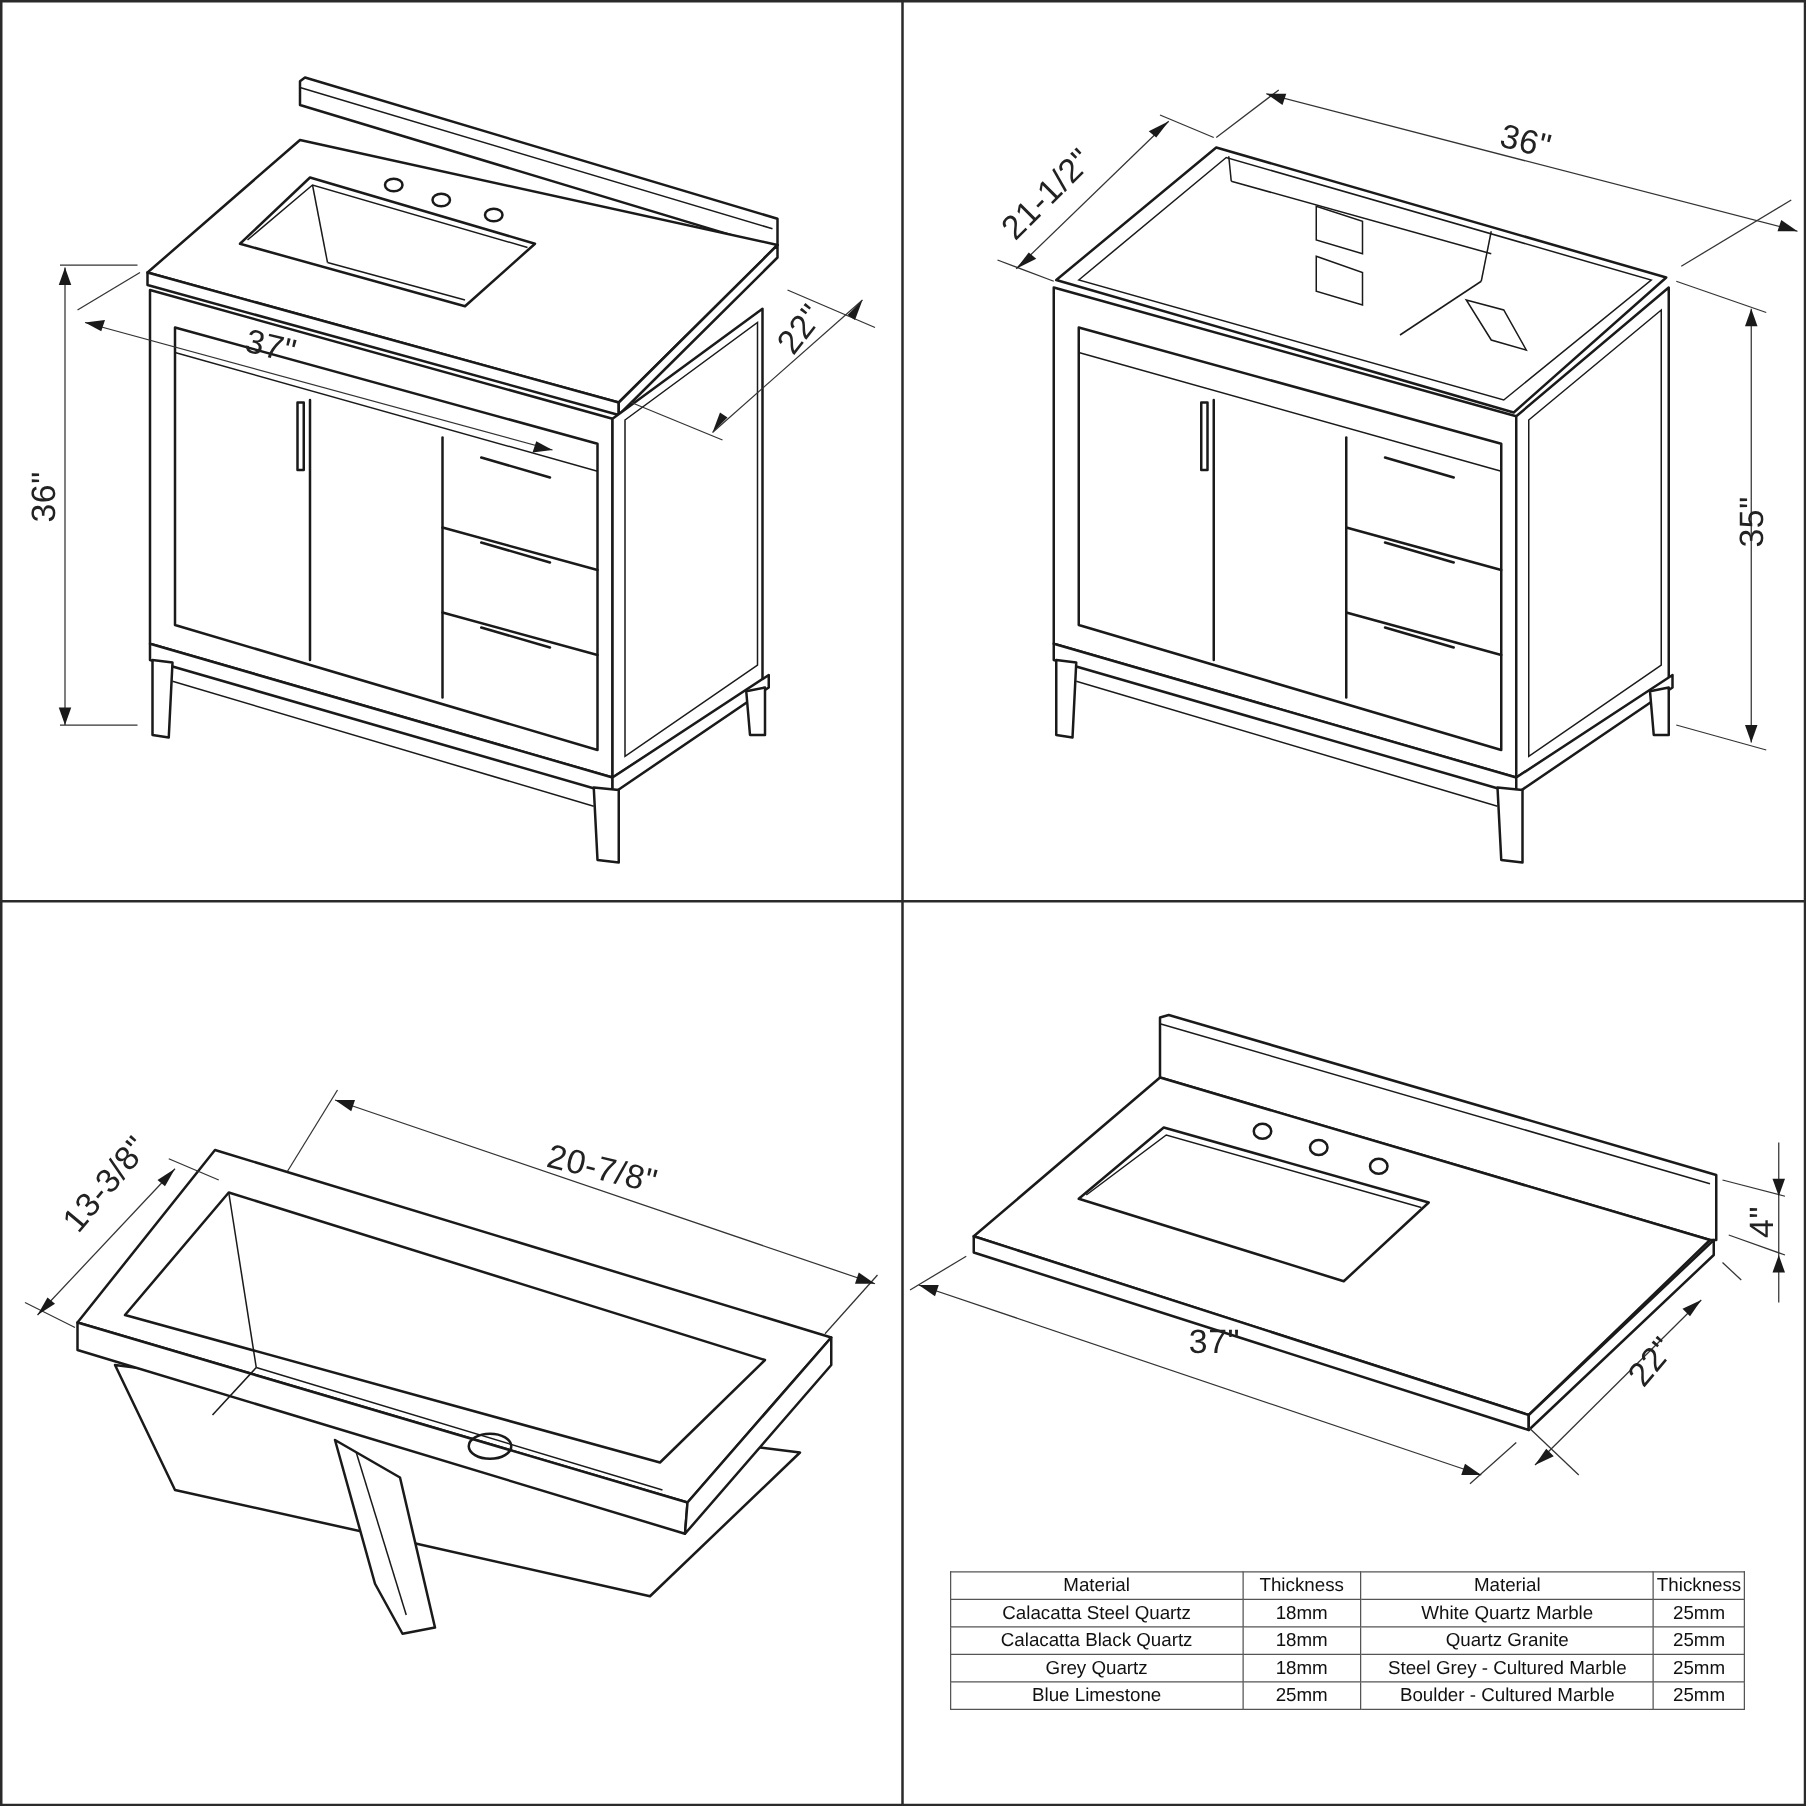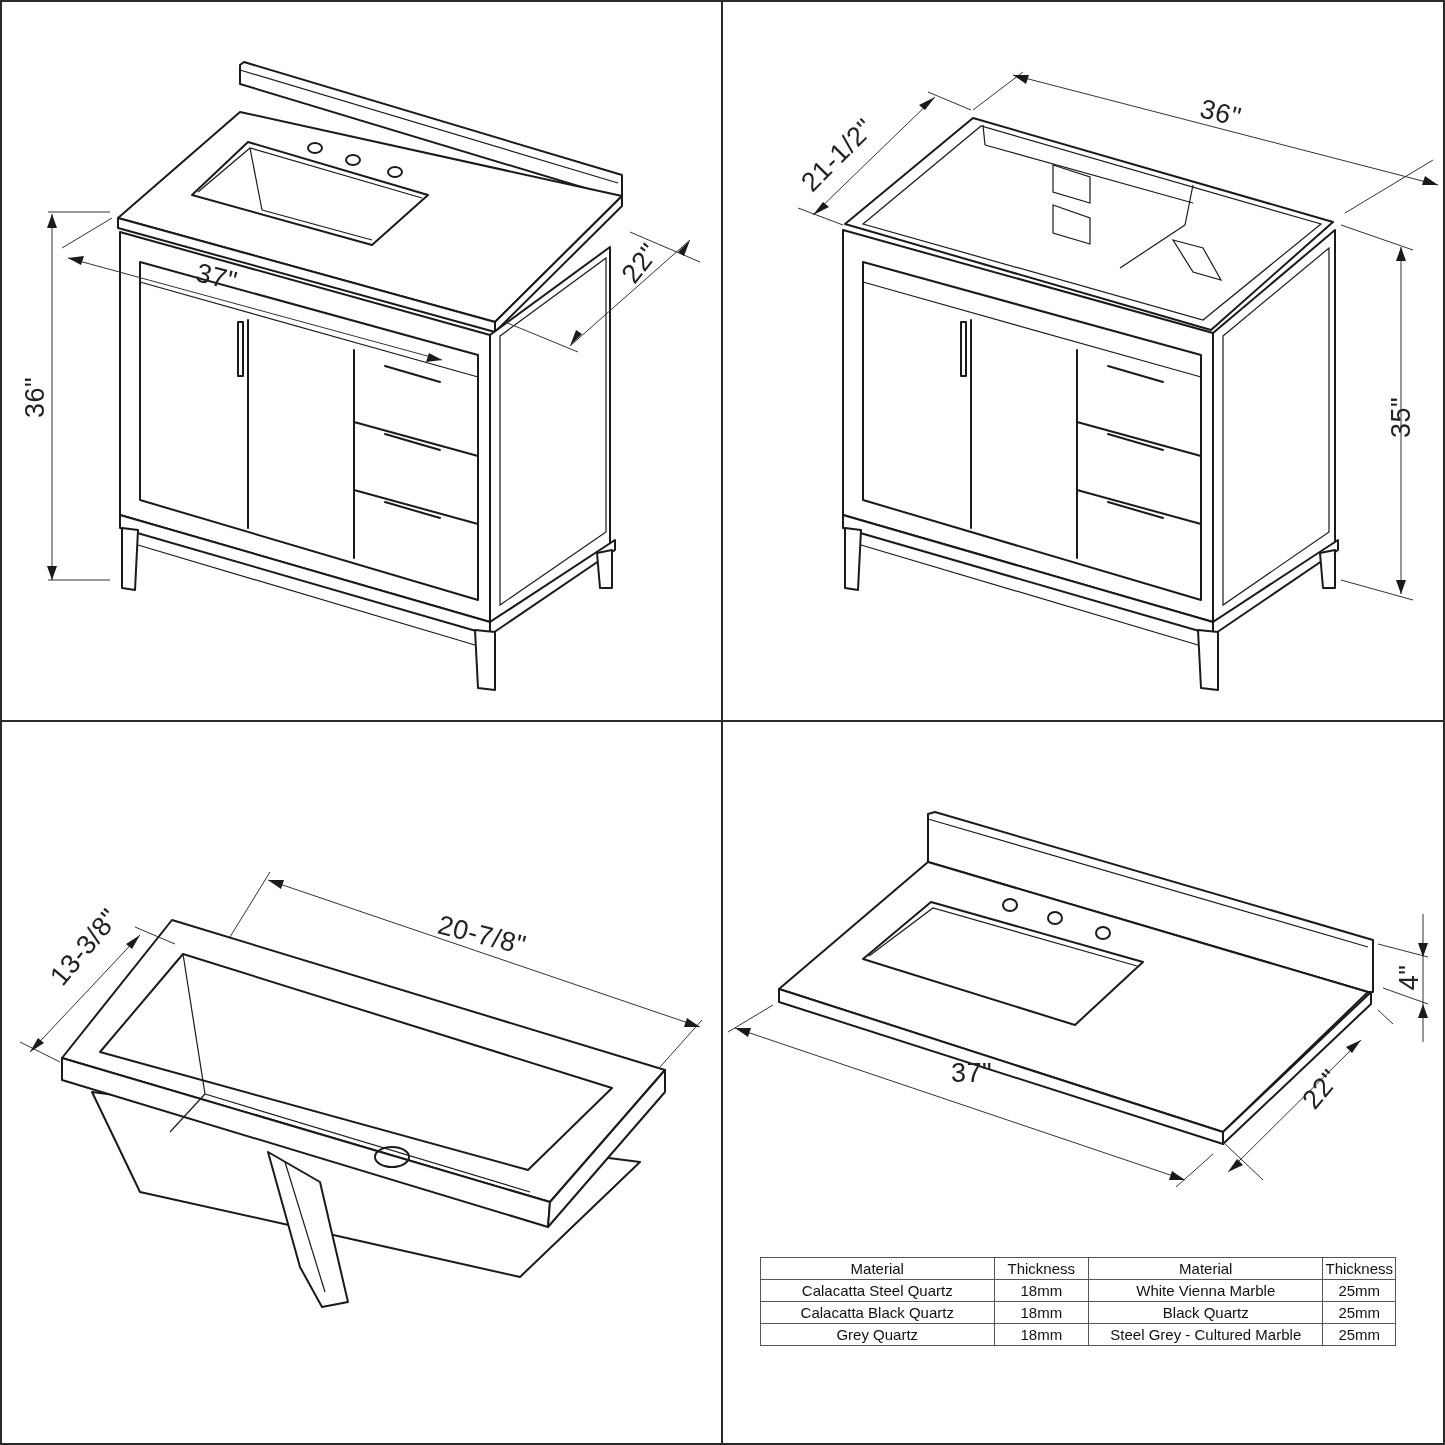--- a/index.html
+++ b/index.html
@@ -241,29 +241,35 @@
       <th class="c-mat">Material</th>
       <th class="c-thk">Thickness</th>
       <th class="c-mat2">Material</th>
       <th>Thickness</th>
     </tr>
   </thead>
   <tbody>
     <tr>
       <td>Calacatta Steel Quartz</td>
       <td>18mm</td>
-      <td>White Vienna Marble</td>
+      <td>White Quartz Marble</td>
       <td>25mm</td>
     </tr>
     <tr>
       <td>Calacatta Black Quartz</td>
       <td>18mm</td>
-      <td>Black Quartz</td>
+      <td>Quartz Granite</td>
       <td>25mm</td>
     </tr>
     <tr>
       <td>Grey Quartz</td>
       <td>18mm</td>
       <td>Steel Grey - Cultured Marble</td>
       <td>25mm</td>
     </tr>
+    <tr>
+      <td>Blue Limestone</td>
+      <td>25mm</td>
+      <td>Boulder - Cultured Marble</td>
+      <td>25mm</td>
+    </tr>
   </tbody>
 </table>
 
 </body></html>

